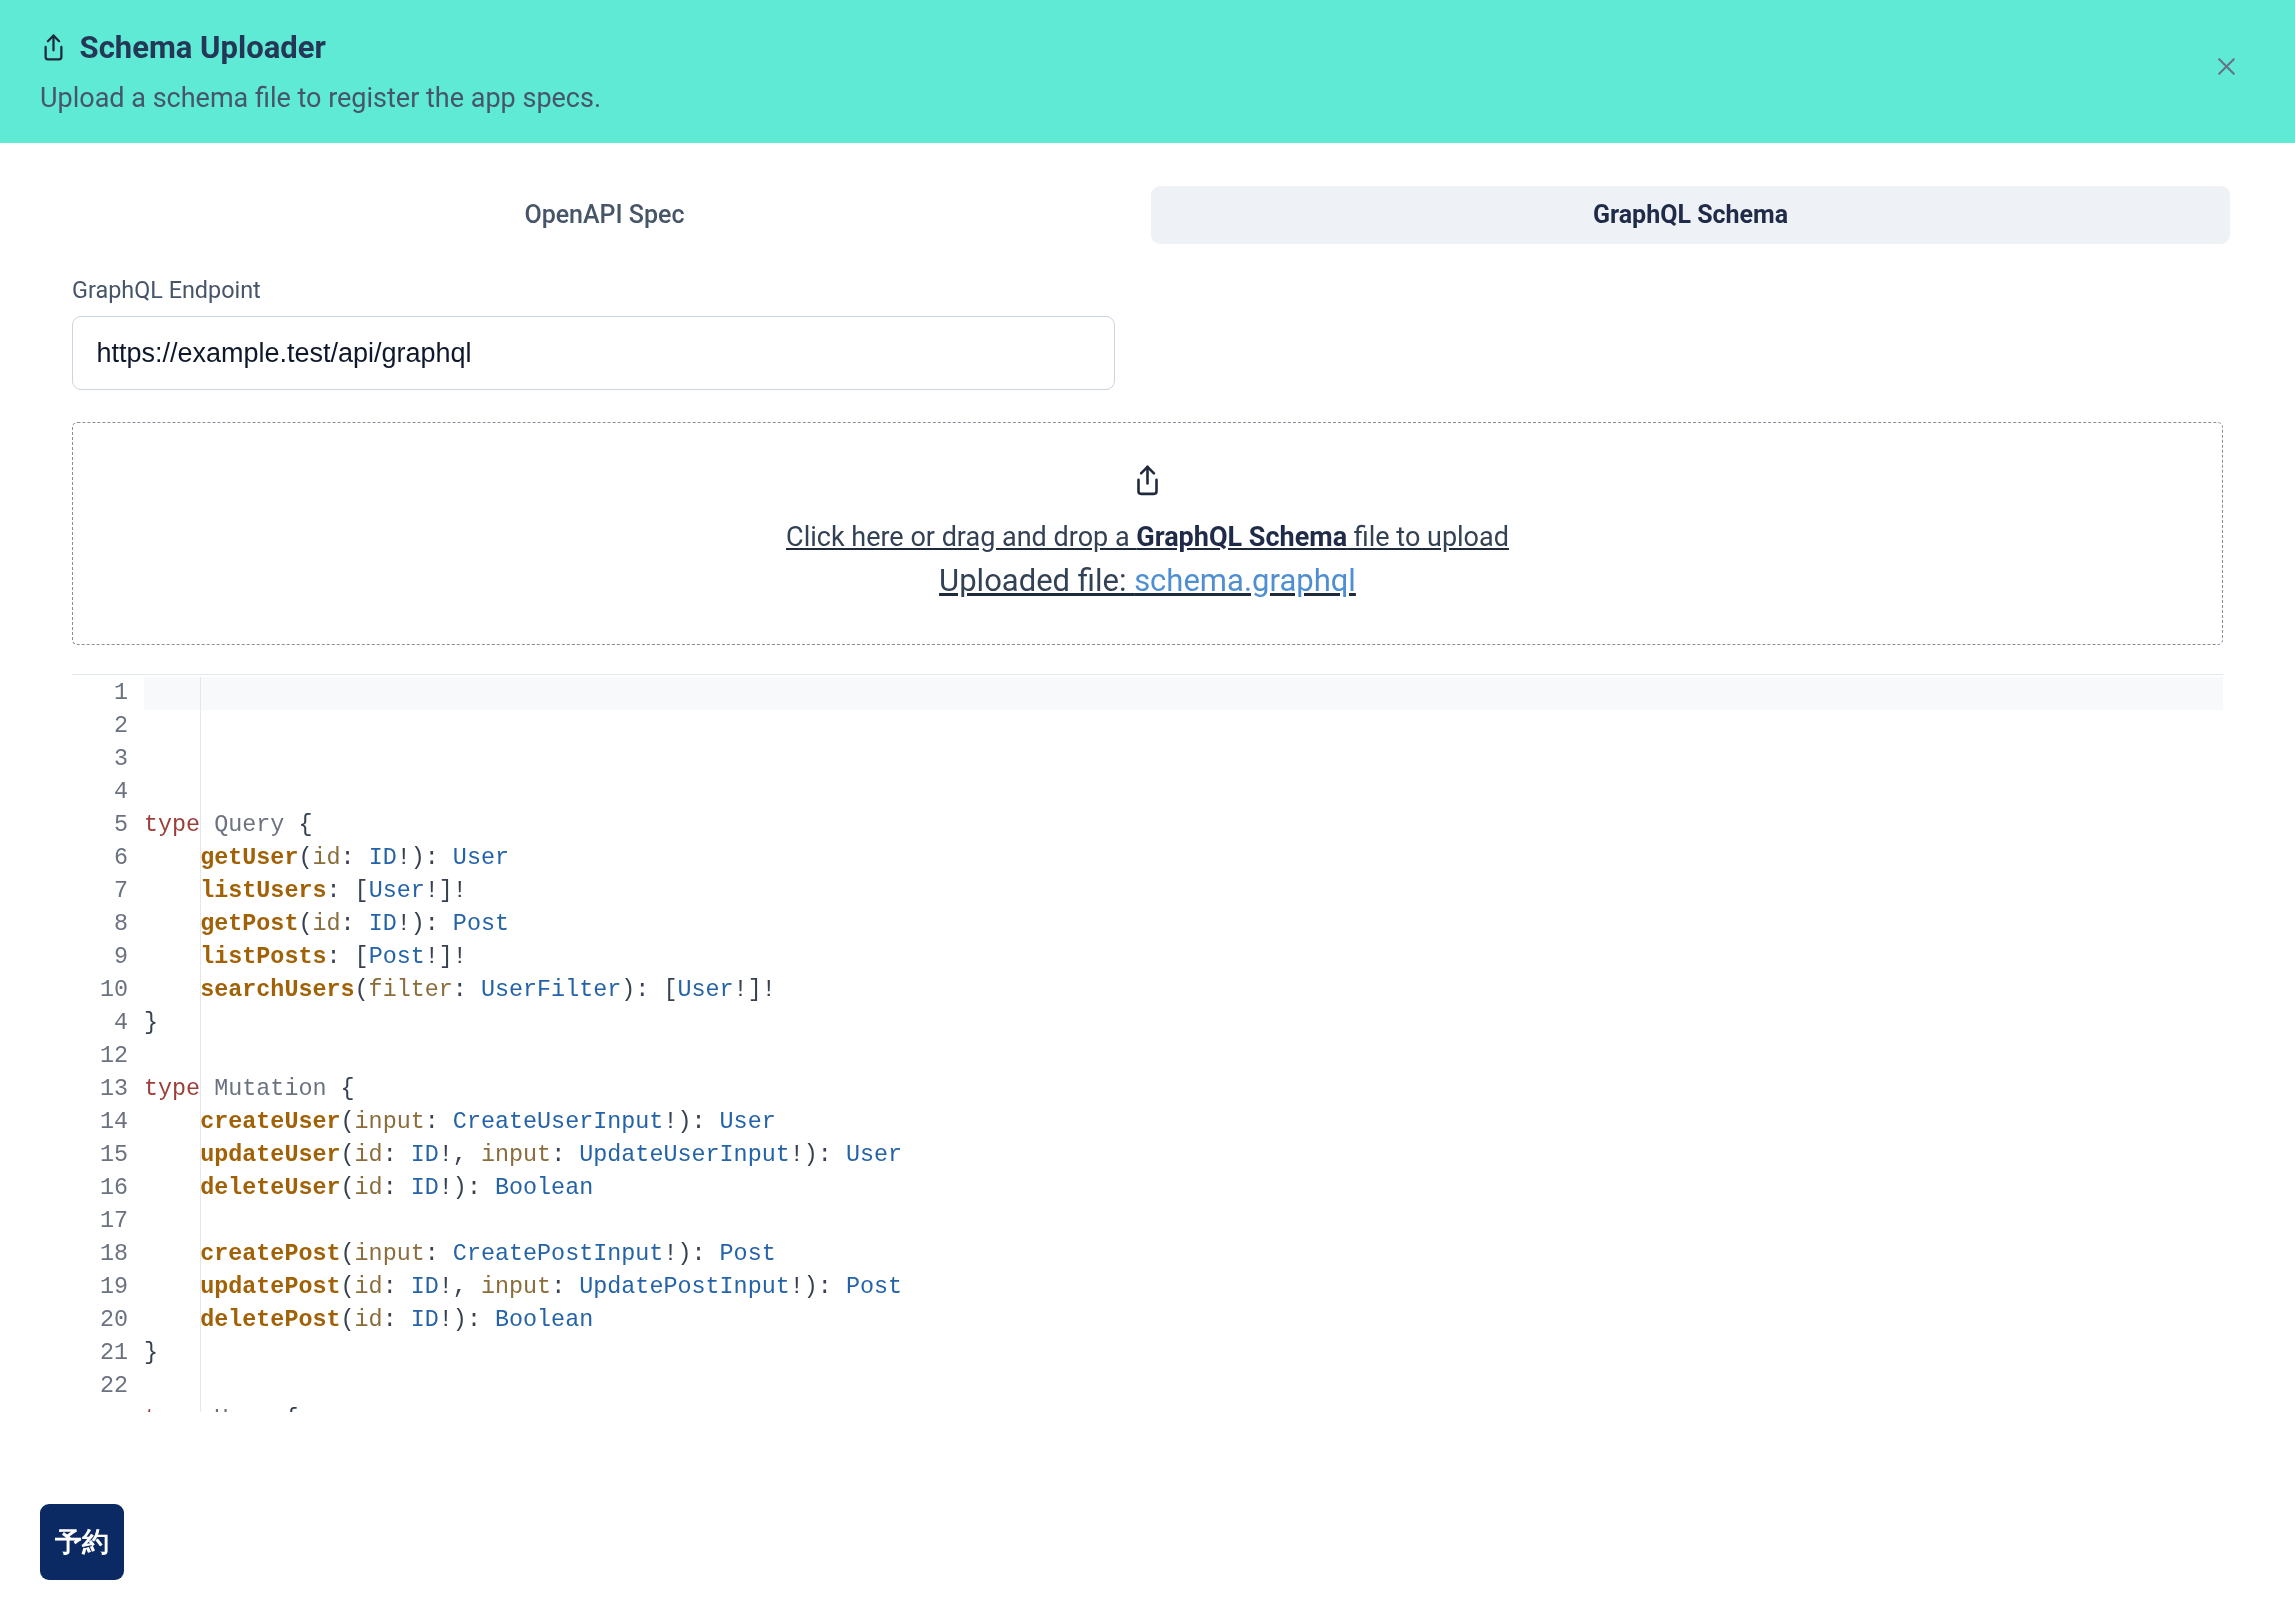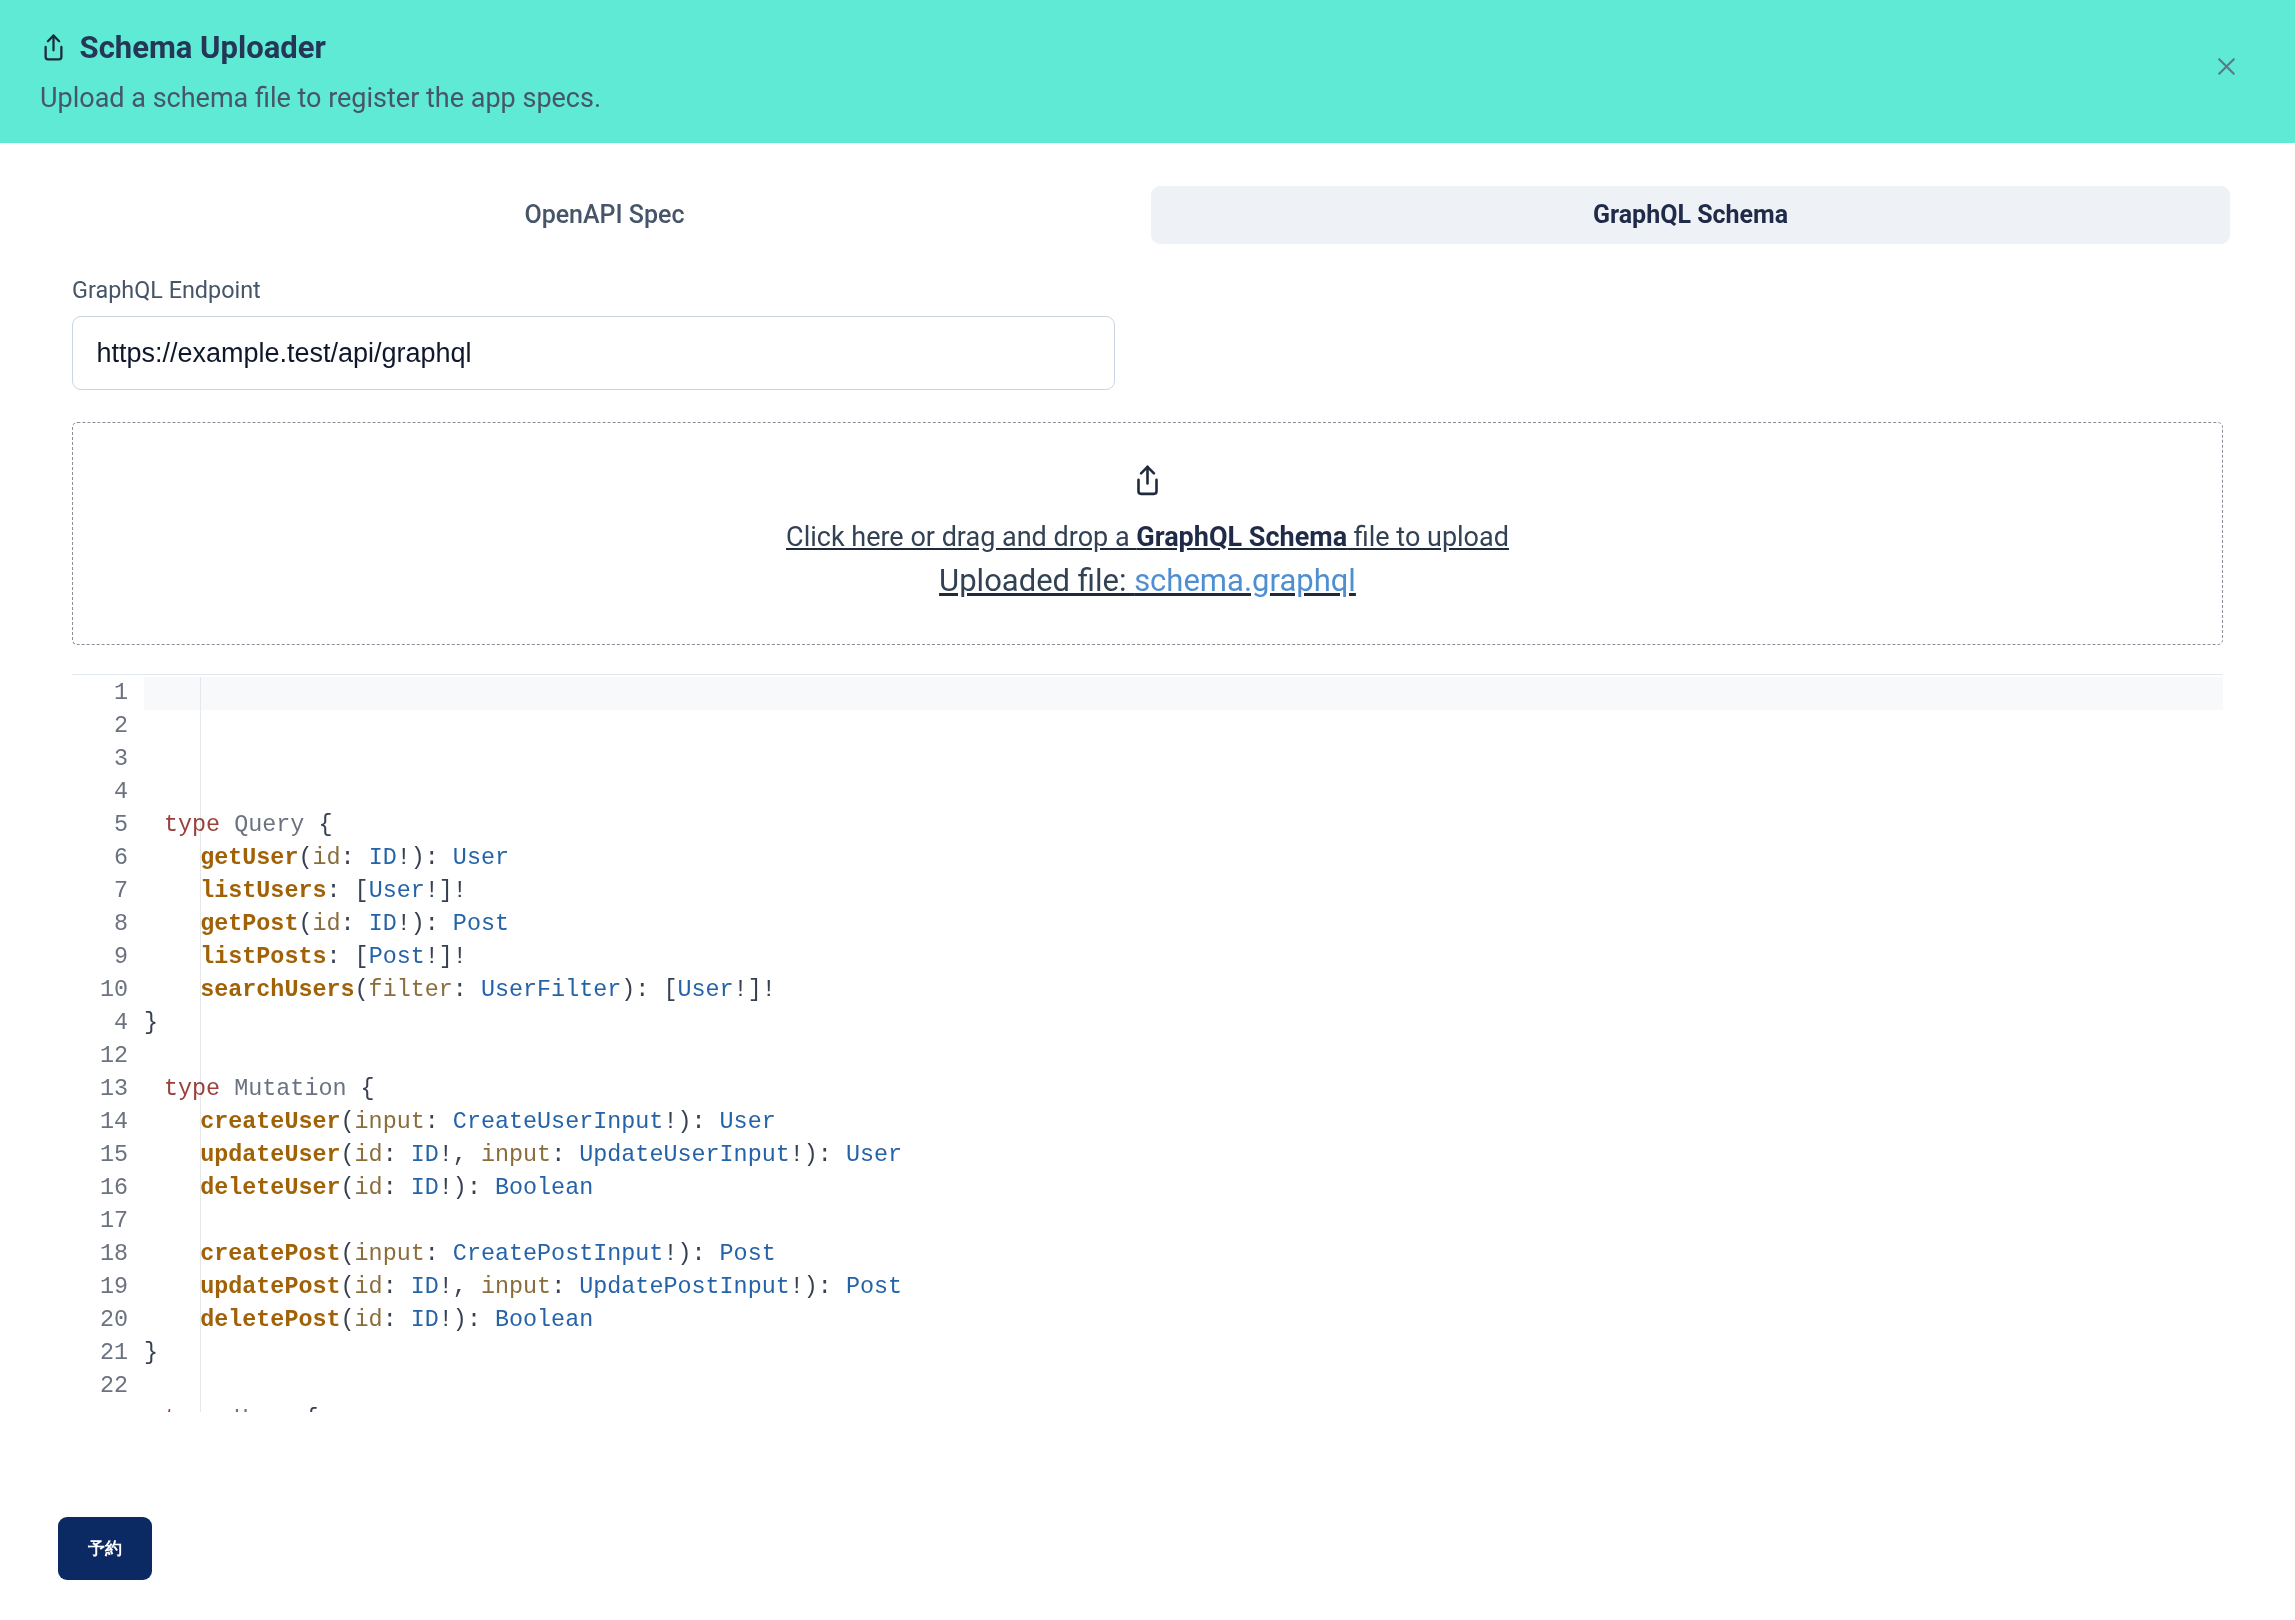--- a/index.html
+++ b/index.html
@@ -154,47 +154,46 @@
     position: relative;
   }
   .code .line { height: 33px; display:block; }
   .code .hl-line {
     position: absolute;
     left: 0; right: 0; top: 1.8px; height: 33px;
     background: #f7f9fb;
     z-index: 0;
   }
   .code .content-layer { position: relative; z-index: 1; }
-  .kw { color: #9a3f3a; margin-left: 20px; }     
+  .kw { color: #9a3f3a; }     
   .nm { color: #6b7280; }     
   .nm2 { color: #8a6d3b; }    
   .fn { color: #a16207; font-weight: bold; }     
   .ty { color: #2563a8; }     
   .pn { color: #374151; }     
   .br { color: #374151; }
   .guide {
     position: absolute;
     top: 1.8px;
     bottom: 0;
     border-left: 0.9px solid #e5e7eb;
     z-index: 0;
   }
 
   .float-btn {
     position: fixed;
     left: 40px;
     bottom: 40px;
     background: #0b2a63;
     color: #fff;
-    font-size: 17px;
+    font-size: 27px;
     font-weight: 600;
-    padding: 20px 30px;
+    padding: 20px 15px;
     border-radius: 9px;
     cursor: pointer;
-    margin-left: 18px;
   }
 </style>
 </head>
 <body>
 
 <div class="header">
   <div class="title-row">
     <span>
       <svg class="upload-icon-svg" viewBox="0 0 24 28" fill="none" stroke="#1e293b" stroke-width="2" stroke-linecap="round" stroke-linejoin="round">
         <path d="M12 16 V3"></path>

